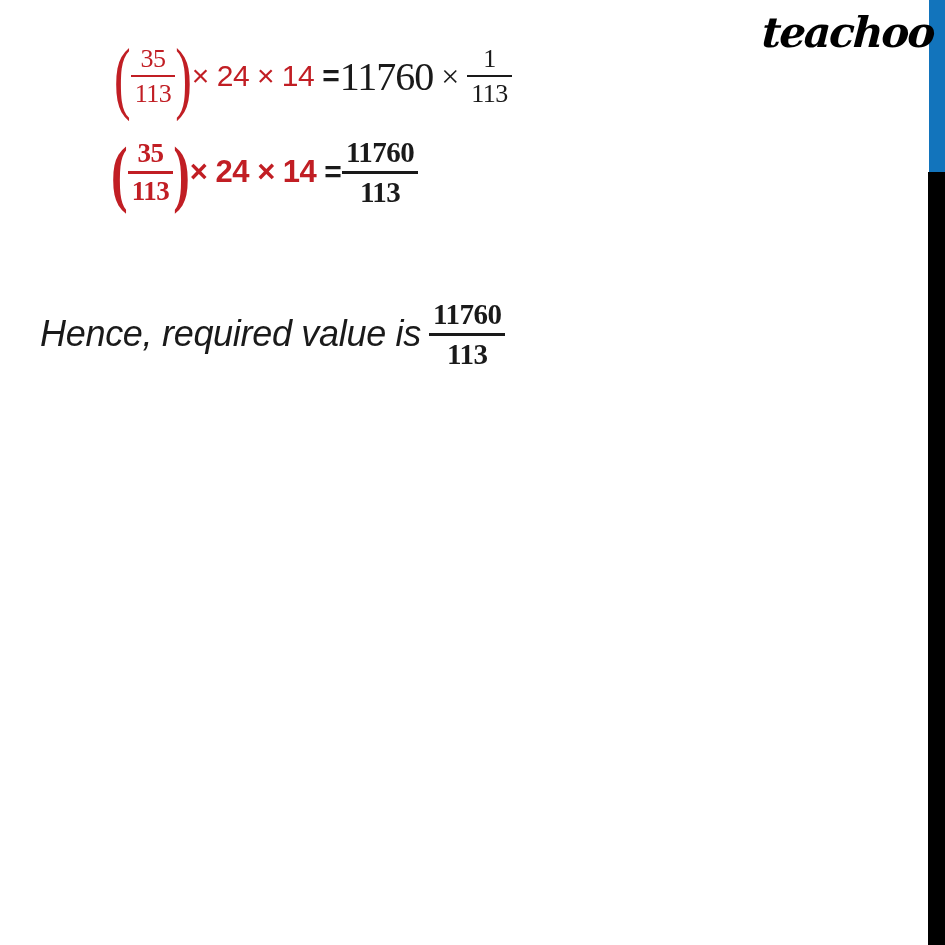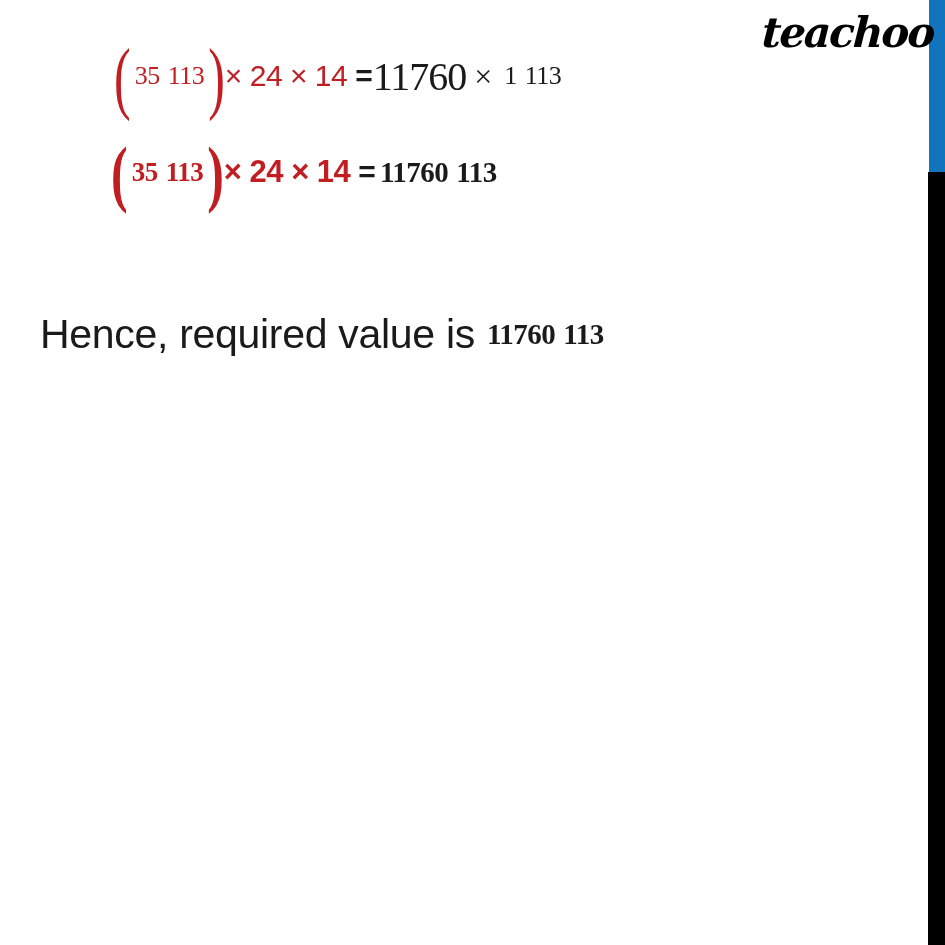--- a/index.html
+++ b/index.html
@@ -75,21 +75,21 @@
     line-height: 1;
     transform: scaleY(1.62);
     transform-origin: center;
     font-weight: 400;
   }
   .paren.bold { font-weight: 600; transform: scaleY(1.5); }
 
   
   .frac {
     display: inline-flex;
-    flex-direction: row;
+    flex-direction: column;
     align-items: center;
     line-height: 1.12;
     text-align: center;
     font-family: "Liberation Serif", serif;
     vertical-align: middle;
   }
   .frac .num, .frac .den { display: block; padding: 0 4px; letter-spacing: -0.5px; }
   .frac .fbar {
     align-self: stretch;
     height: 0;
@@ -101,21 +101,21 @@
 
   
   .fs-frac-sm { font-size: 26px; }       
   .fs-frac-md { font-size: 27px; }       
   .fs-frac-lg { font-size: 29px; }       
   .fs-ops     { font-size: 30px; letter-spacing: -0.5px; font-weight: 500; }
   .fs-ops-b   { font-size: 31px; letter-spacing: -0.5px; font-weight: 700; }
   .fs-eq      { font-size: 30px; font-weight: 600; }
   .fs-product { font-size: 40px; letter-spacing: -1px; }
   .fs-times   { font-size: 32px; }
-  .fs-text    { font-size: 41px; letter-spacing: -0.3px; }
+  .fs-text    { font-size: 36px; letter-spacing: -0.3px; font-style: italic; }
   .mL8  { margin-left: 8px; }
   .mL10 { }
 </style>
 </head>
 <body>
 
 <div class="slide">
 
   <div class="bar-blue"></div>
   <div class="bar-black"></div>

